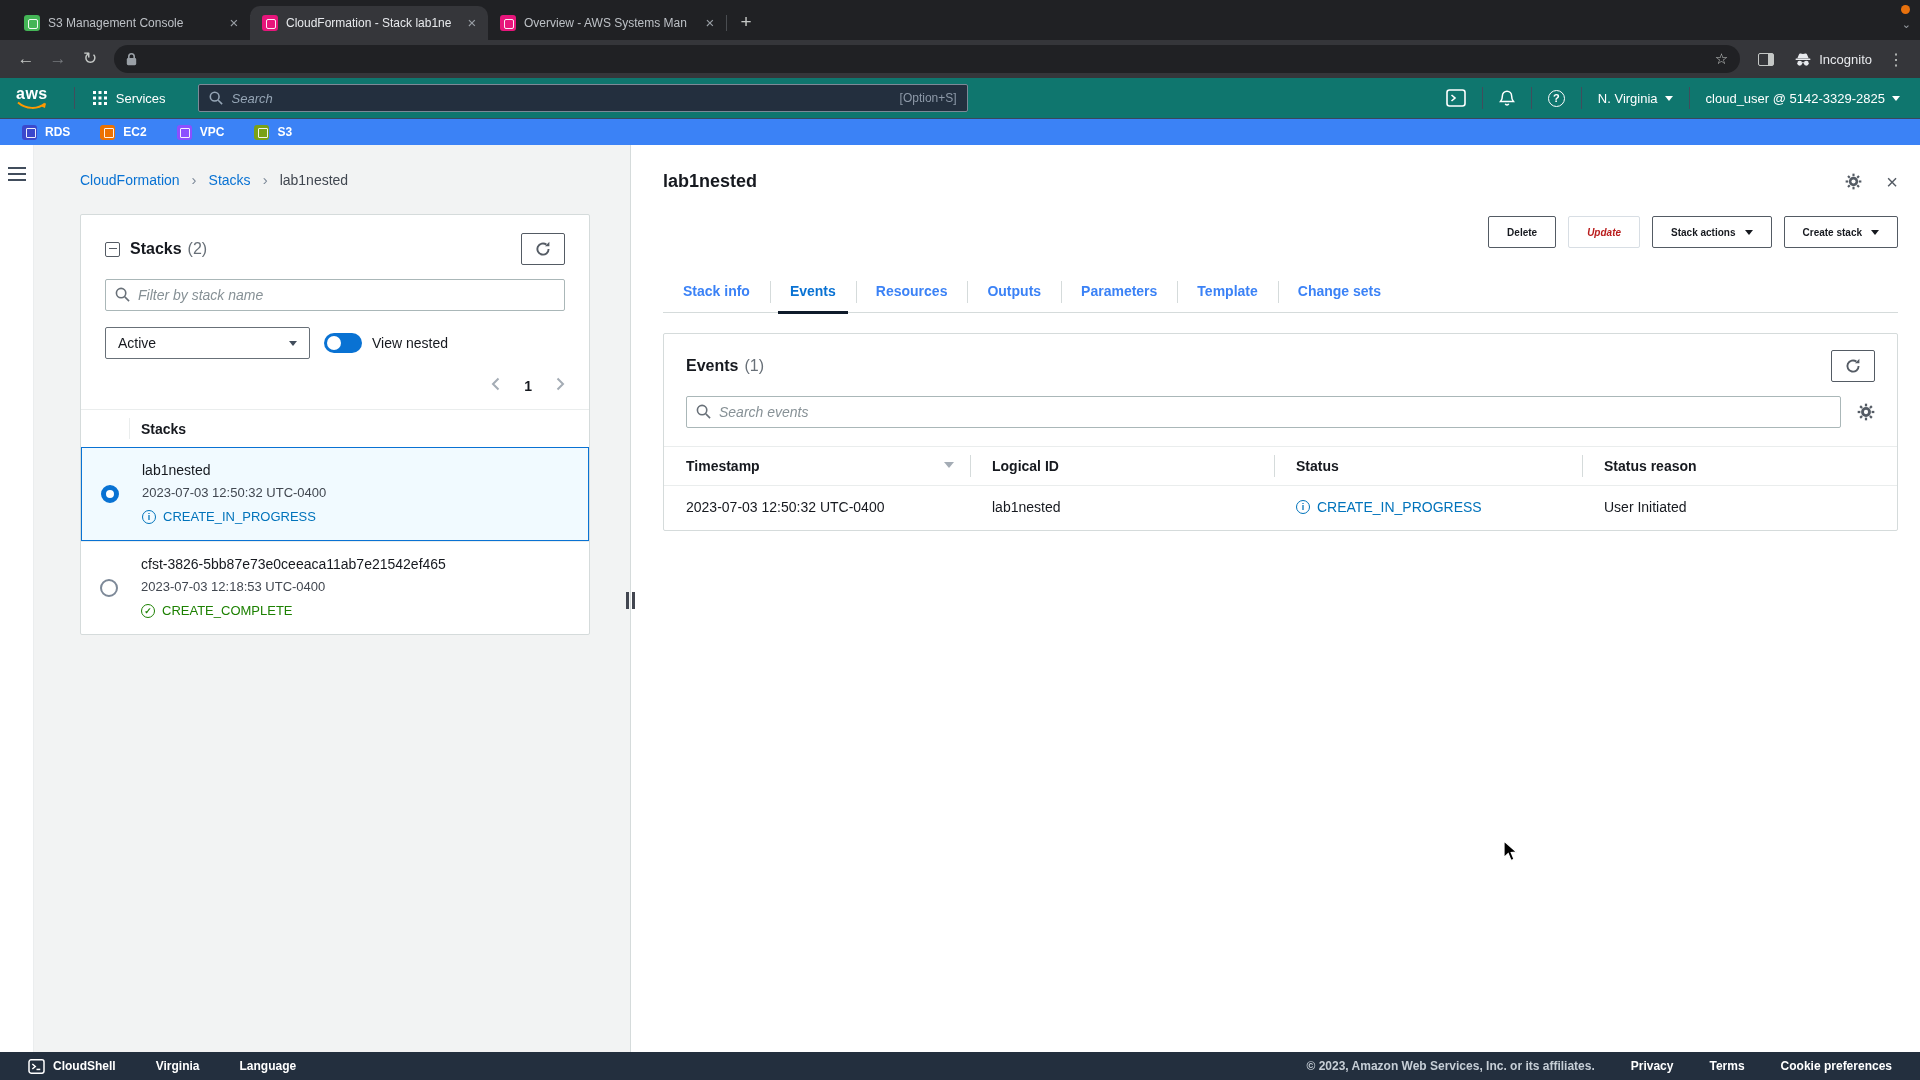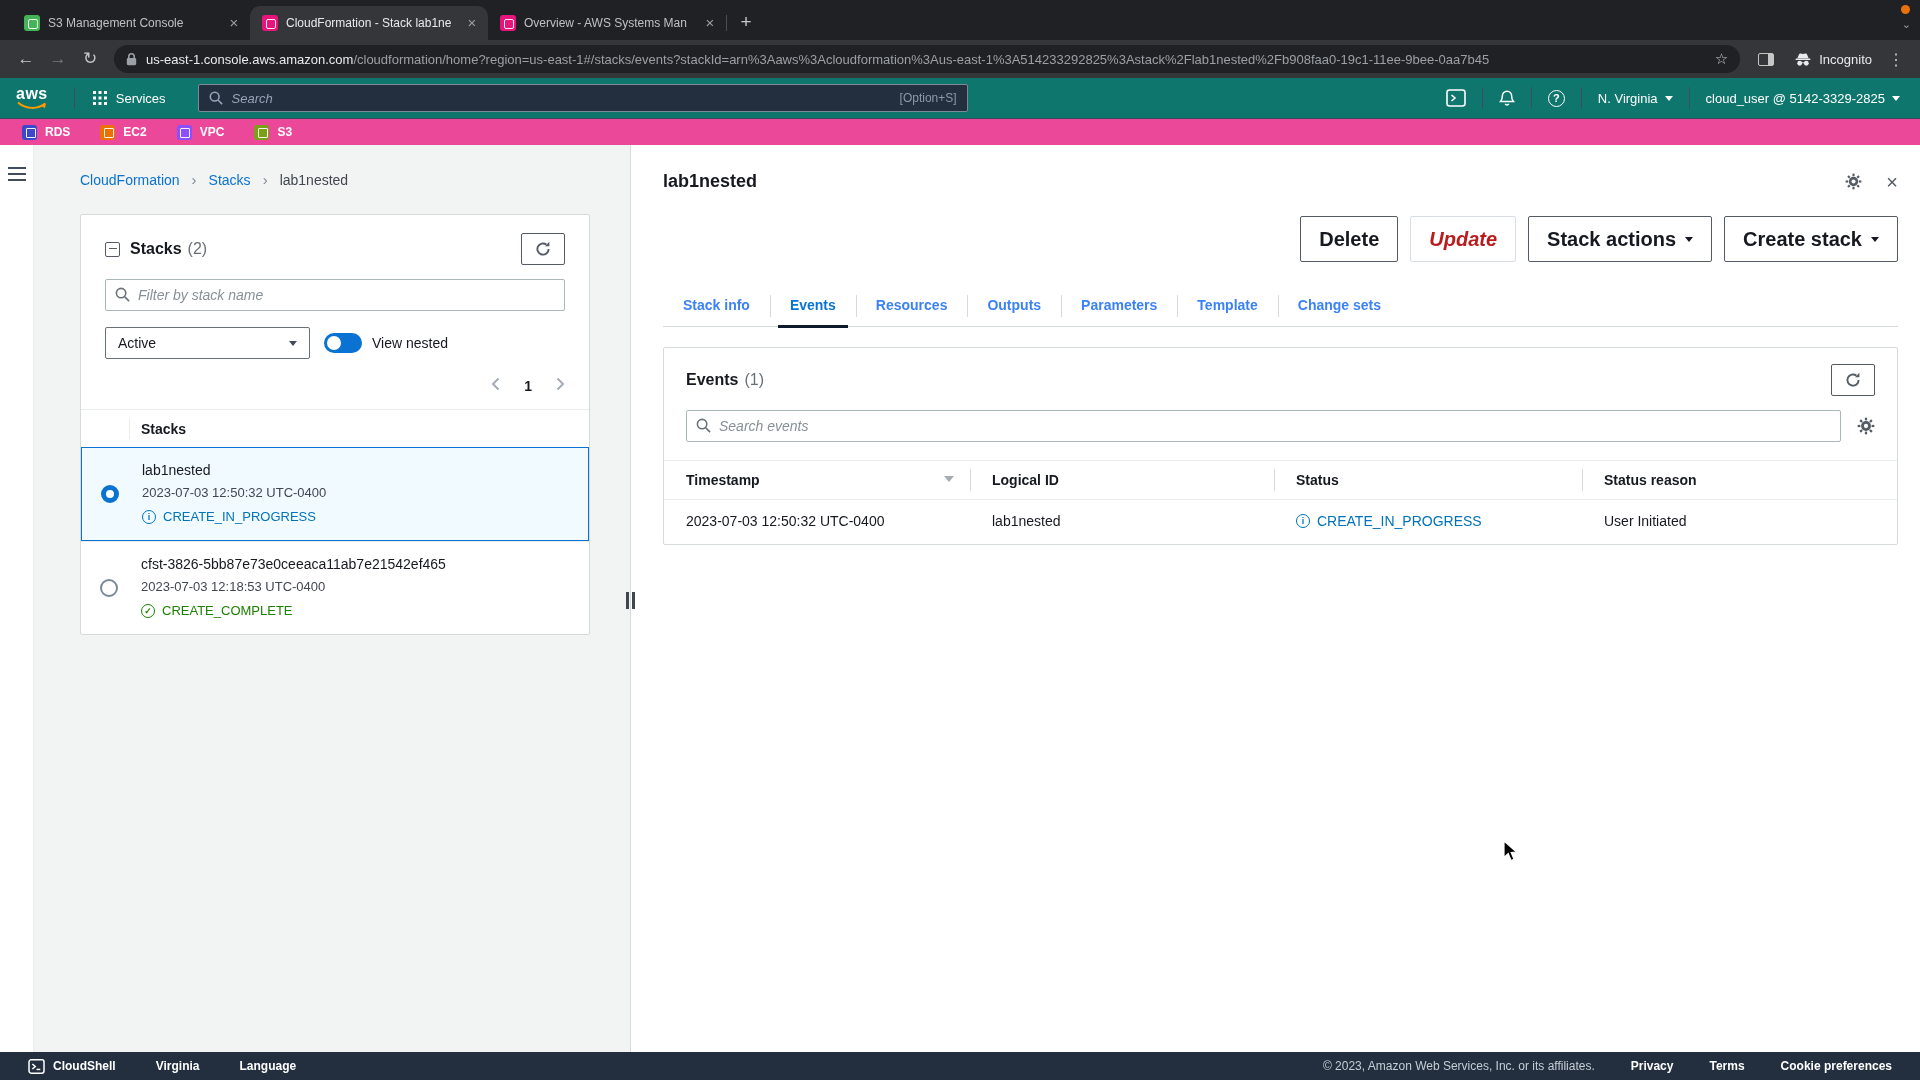--- a/index.html
+++ b/index.html
@@ -44,21 +44,21 @@
   .aws-search input { flex:1; background:transparent; border:none; outline:none; color:#e8eaed; font-size:13px; font-family:inherit; }
   .aws-search input::placeholder { color:#95a5b5; font-style:italic; }
   .kbd-hint { color:#8d99a8; font-size:12px; }
   .nav-right { margin-left:auto; display:flex; align-items:center; }
   .nav-icbtn { padding:0 4px; display:flex; align-items:center; }
   .help-circle { width:17px; height:17px; border:1.5px solid #fff; border-radius:50%; font-size:11px; line-height:15px; text-align:center; font-weight:bold; }
   .nav-text { font-size:13px; display:flex; align-items:center; gap:7px; padding:0 4px; white-space:nowrap; }
   .caret-down { width:0; height:0; border-left:4.5px solid transparent; border-right:4.5px solid transparent; border-top:5px solid currentColor; display:inline-block; }
 
   
-  .favbar { height:27px; background:#ec4899; border-top:1px solid #39485c; display:flex; align-items:center; padding-left:22px; gap:30px; flex:none; }
+  .favbar { height:27px; background:#3b82f6; border-top:1px solid #39485c; display:flex; align-items:center; padding-left:22px; gap:30px; flex:none; }
   .fav { display:flex; align-items:center; gap:8px; color:#fff; font-size:12px; font-weight:bold; }
   .fav-ic { width:15px; height:15px; border-radius:3px; position:relative; }
   .fav-ic::after { content:''; position:absolute; left:3.5px; top:3.5px; width:8px; height:8px; border:1.3px solid rgba(255,255,255,.9); border-radius:1px; }
 
   
   .bodyrow { flex:1; display:flex; min-height:0; background:#fff; }
   .gutter { width:34px; background:#fff; border-right:1px solid #ebedee; padding-top:22px; display:flex; justify-content:center; flex:none; }
   .hamburger { width:18px; height:14px; border-top:2px solid #414d5c; border-bottom:2px solid #414d5c; position:relative; }
   .hamburger::after { content:''; position:absolute; left:0; right:0; top:4px; height:2px; background:#414d5c; }
 
@@ -107,21 +107,21 @@
   .drag-handle { position:absolute; left:-5px; top:447px; display:flex; gap:3px; }
   .drag-handle i { display:block; width:3px; height:17px; background:#424650; }
 
   
   main { flex:1; background:#fff; padding:0 22px 0 30px; min-width:0; }
   .main-head { display:flex; align-items:center; padding-top:26px; }
   .main-title { font-size:18px; font-weight:bold; color:#16191f; }
   .head-icons { margin-left:auto; display:flex; align-items:center; gap:24px; color:#545b64; }
   .close-x { font-size:20px; line-height:18px; color:#545b64; }
   .actions { display:flex; justify-content:flex-end; align-items:center; gap:12px; margin-top:24px; }
-  .btn { height:46px; padding:0 18px; background:#fff; border:1px solid #545b64; border-radius:2px; font-size:20px; font-weight:bold; color:#16191f; display:flex; align-items:center; gap:9px; font-family:inherit; }
+  .btn { height:32px; padding:0 18px; background:#fff; border:1px solid #545b64; border-radius:2px; font-size:10px; font-weight:bold; color:#16191f; display:flex; align-items:center; gap:9px; font-family:inherit; }
   .btn.disabled { border-color:#d8dee4; color:#b91c1c;font-style:italic; }
   .tabs { display:flex; margin-top:26px; border-bottom:1px solid #d5dbdb; }
   .tabitem { padding:9px 20px 13px; font-size:14px; font-weight:bold; color:#3b82f6; position:relative; white-space:nowrap; }
   .tabitem + .tabitem::before { content:''; position:absolute; left:0; top:7px; height:22px; width:1px; background:#d5dbdb; }
   .tabitem.active { color:#0972d3; }
   .tabitem.active::after { content:''; position:absolute; left:8px; right:8px; bottom:-2px; height:3px; background:#0f1b2a; }
 
   .events-card { margin-top:20px; border:1px solid #d5dbdb; border-radius:2px; background:#fff; }
   .ev-head { display:flex; align-items:center; padding:16px 22px 0; }
   .ev-search-row { display:flex; align-items:center; padding:14px 22px 18px; gap:16px; }
@@ -132,21 +132,21 @@
   thead th:not(:first-child)::before { content:''; position:absolute; left:0; top:8px; bottom:8px; width:1px; background:#d5dbdb; }
   th.c1 { width:306px; } th.c2 { width:304px; } th.c3 { width:308px; }
   .sort-caret { float:right; margin-right:16px; margin-top:4px; width:0; height:0; border-left:5px solid transparent; border-right:5px solid transparent; border-top:6px solid #a4acb5; }
   tbody td { padding:13px 0 15px 22px; vertical-align:middle; }
   .cell-status { display:flex; align-items:center; gap:7px; }
 
   
   footer { height:28px; background:#232f3e; display:flex; align-items:center; color:#fff; font-size:12px; padding:0 28px; gap:40px; flex:none; }
   .f-item { display:flex; align-items:center; gap:8px; font-weight:bold; }
   .f-right { margin-left:auto; display:flex; align-items:center; gap:36px; }
-  .copyright { color:#c6ced6; font-weight:normal; }
+  .copyright { color:#c6ced6; font-weight:bold; }
 
   .mouse-cursor { position:absolute; left:1503px; top:840px; pointer-events:none; }
 </style>
 </head>
 <body>
 
 <div class="screen">
 
   <div class="tabbar">
     <div class="tab">
@@ -171,21 +171,20 @@
 
   <div class="urlbar">
     <span class="nav-ic">←</span>
     <span class="nav-ic dim">→</span>
     <span class="nav-ic">↻</span>
     <div class="omnibox">
       <svg class="lock-ic" width="11" height="14" viewBox="0 0 11 14">
           <rect x="0.8" y="6" width="9.4" height="7.2" rx="1.4" fill="#9aa0a6"></rect>
           <path d="M2.8 6V4.4a2.7 2.7 0 0 1 5.4 0V6" fill="none" stroke="#9aa0a6" stroke-width="1.6"></path>
         </svg>
-      <span class="url-text"><span class="url-host">us-east-1.console.aws.amazon.com</span><span class="url-path">/cloudformation/home?region=us-east-1#/stacks/events?stackId=arn%3Aaws%3Acloudformation%3Aus-east-1%3A514233292825%3Astack%2Flab1nested%2Fb908faa0-19c1-11ee-9bee-0aa7b45</span></span>
       <span class="omni-star">☆</span>
     </div>
     <span class="panel-ic"></span>
     <div class="incog">
       <svg width="18" height="15" viewBox="0 0 24 20">
           <path d="M4.5 8.2h15l-2.1-5a2 2 0 0 0-2.3-1.2L12 2.8 8.9 2a2 2 0 0 0-2.3 1.2z" fill="#e8eaed"></path>
           <rect x="2" y="8.8" width="20" height="1.8" rx="0.9" fill="#e8eaed"></rect>
           <circle cx="7.6" cy="15" r="3.2" fill="#e8eaed"></circle>
           <circle cx="16.4" cy="15" r="3.2" fill="#e8eaed"></circle>
           <path d="M10.8 14.4c.8-.6 1.6-.6 2.4 0" stroke="#e8eaed" stroke-width="1.2" fill="none"></path>

